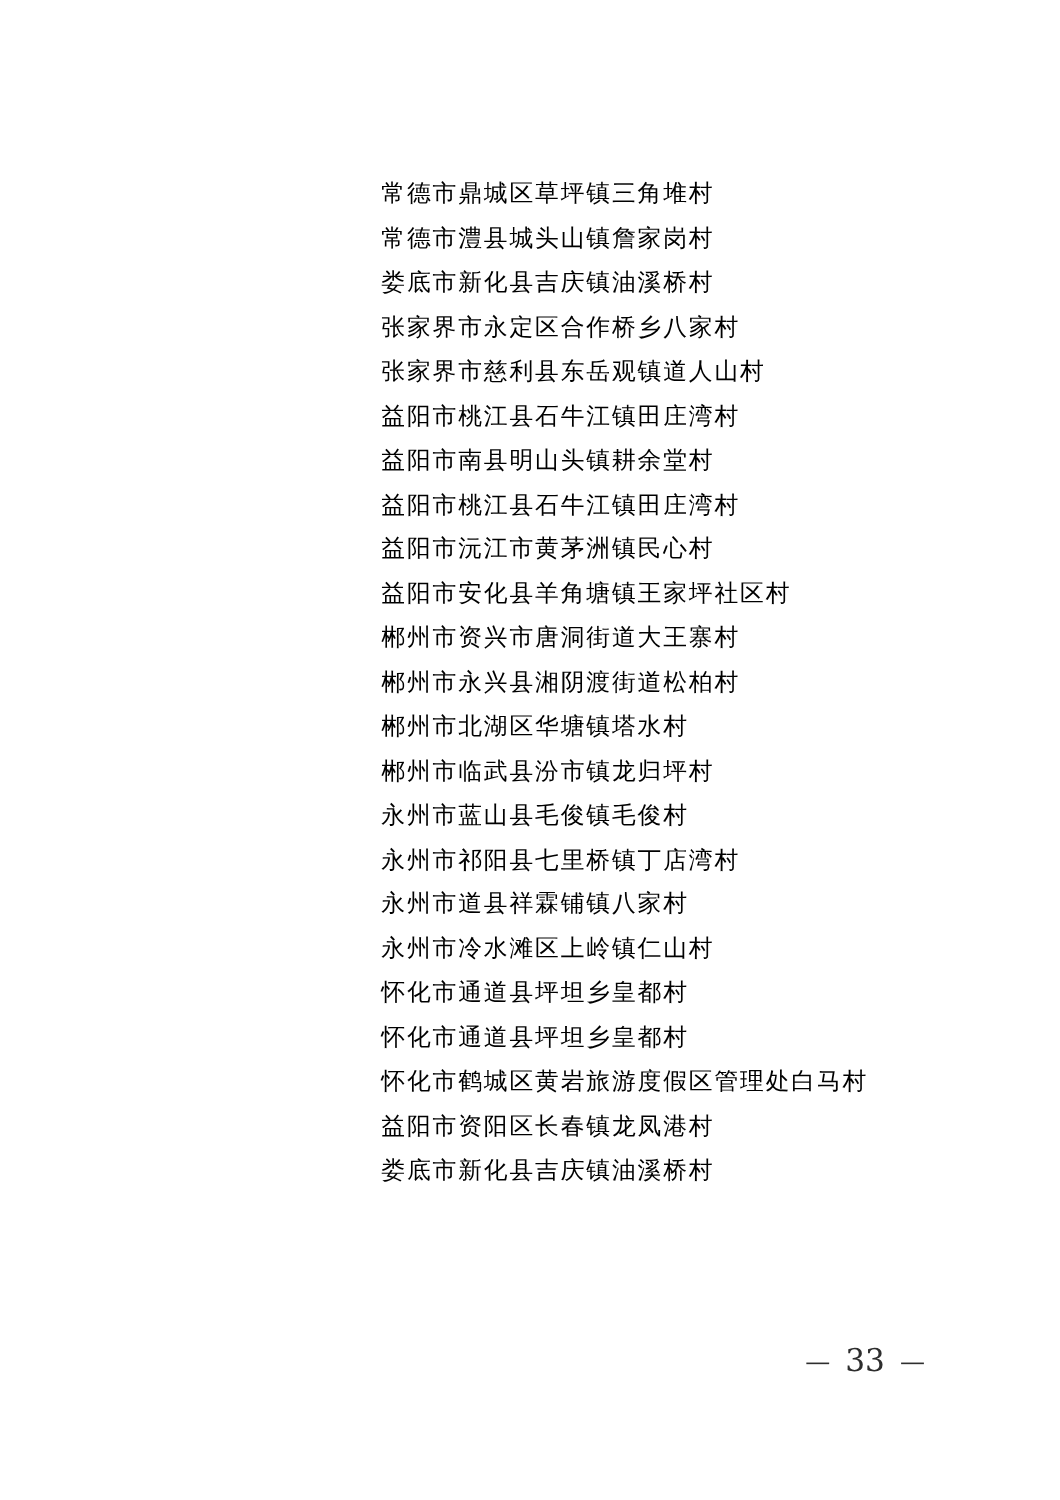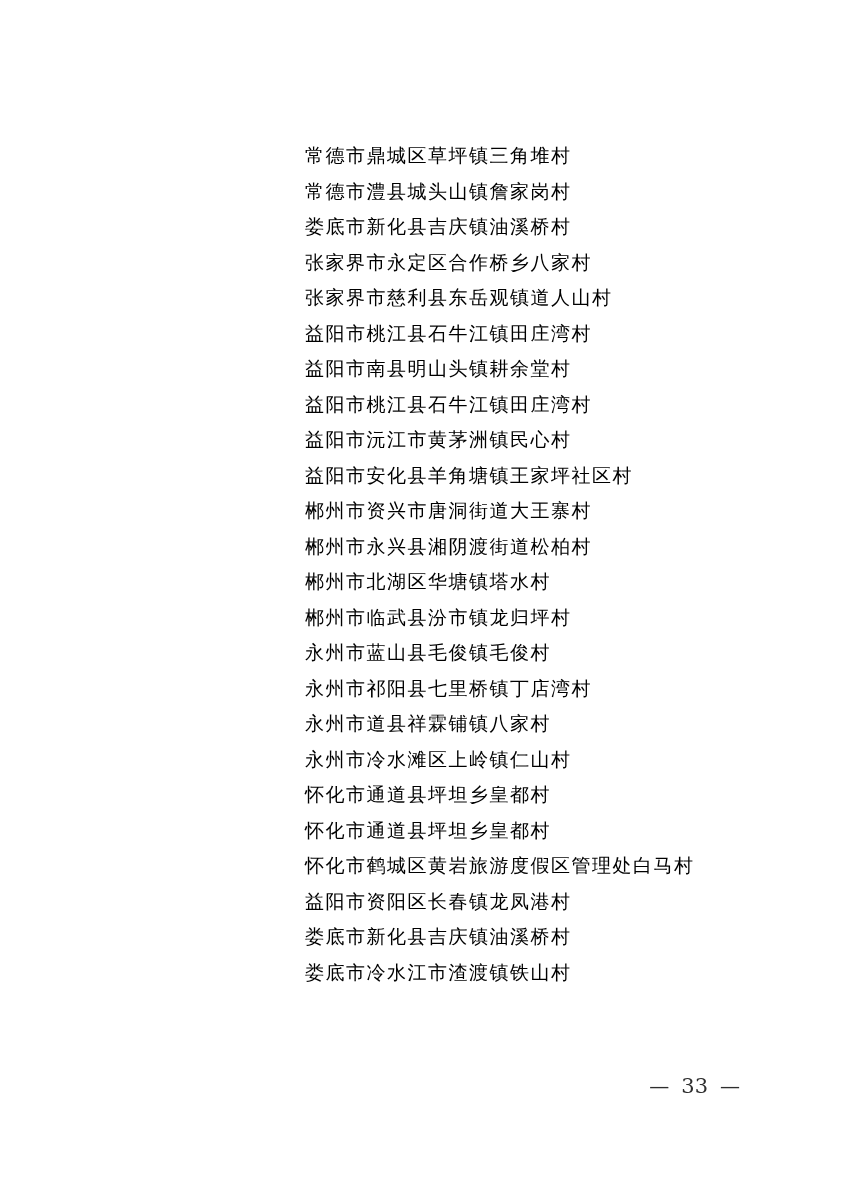--- a/index.html
+++ b/index.html
@@ -39,21 +39,21 @@
     letter-spacing: 0;
     display: flex;
     align-items: center;
     gap: 12px;
   }
   .footer .dash {
     font-size: 20px;
     color: #2e2e2e;
   }
   .footer .num {
-    font-size: 21px;
+    font-size: 25px;
   }
 </style>
 </head>
 <body>
 
 <div class="page">
 
   <div class="village-list" id="village-list">
       <div class="line">常德市鼎城区草坪镇三角堆村</div>
       <div class="line">常德市澧县城头山镇詹家岗村</div>
@@ -71,21 +71,20 @@
       <div class="line">郴州市临武县汾市镇龙归坪村</div>
       <div class="line">永州市蓝山县毛俊镇毛俊村</div>
       <div class="line">永州市祁阳县七里桥镇丁店湾村</div>
       <div class="line">永州市道县祥霖铺镇八家村</div>
       <div class="line">永州市冷水滩区上岭镇仁山村</div>
       <div class="line">怀化市通道县坪坦乡皇都村</div>
       <div class="line">怀化市通道县坪坦乡皇都村</div>
       <div class="line">怀化市鹤城区黄岩旅游度假区管理处白马村</div>
       <div class="line">益阳市资阳区长春镇龙凤港村</div>
       <div class="line">娄底市新化县吉庆镇油溪桥村</div>
-      <div class="line">娄底市冷水江市渣渡镇铁山村</div>
     </div>
 
   <div class="footer">
     <span class="dash">—</span>
     <span class="num">33</span>
     <span class="dash">—</span>
   </div>
 
 </div>
 

